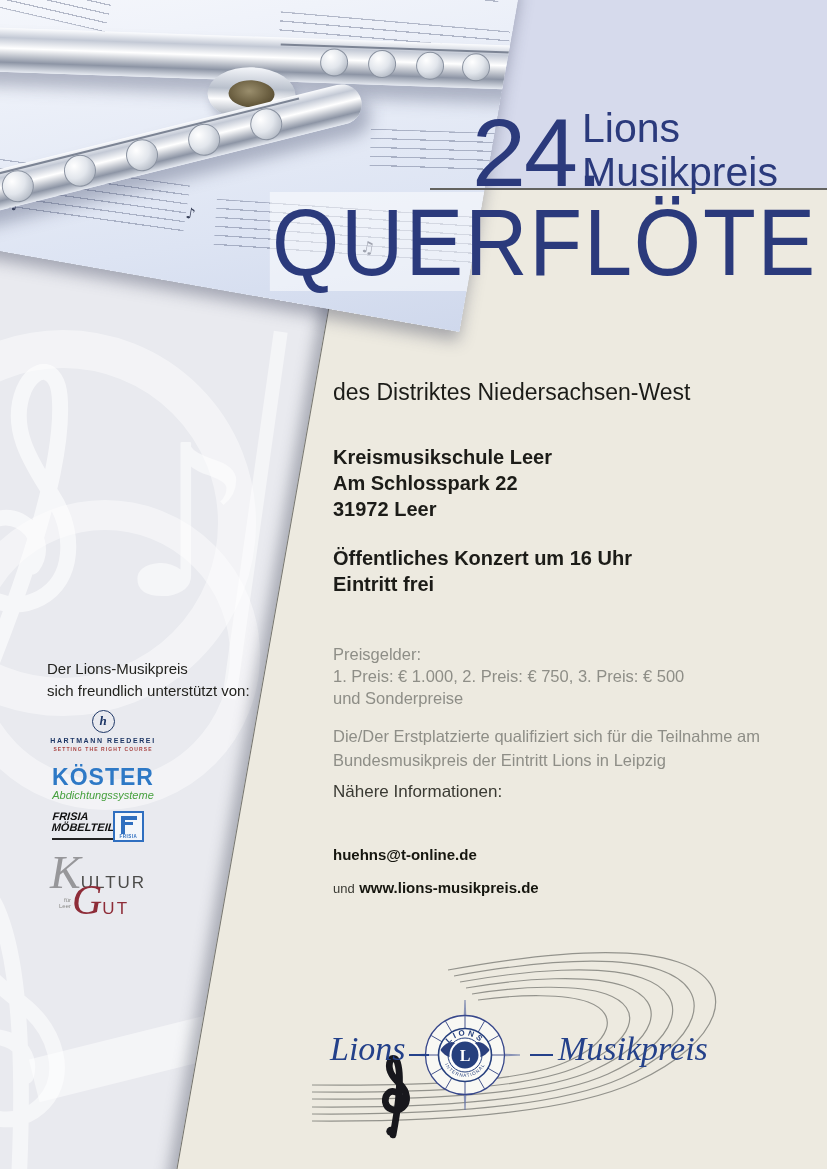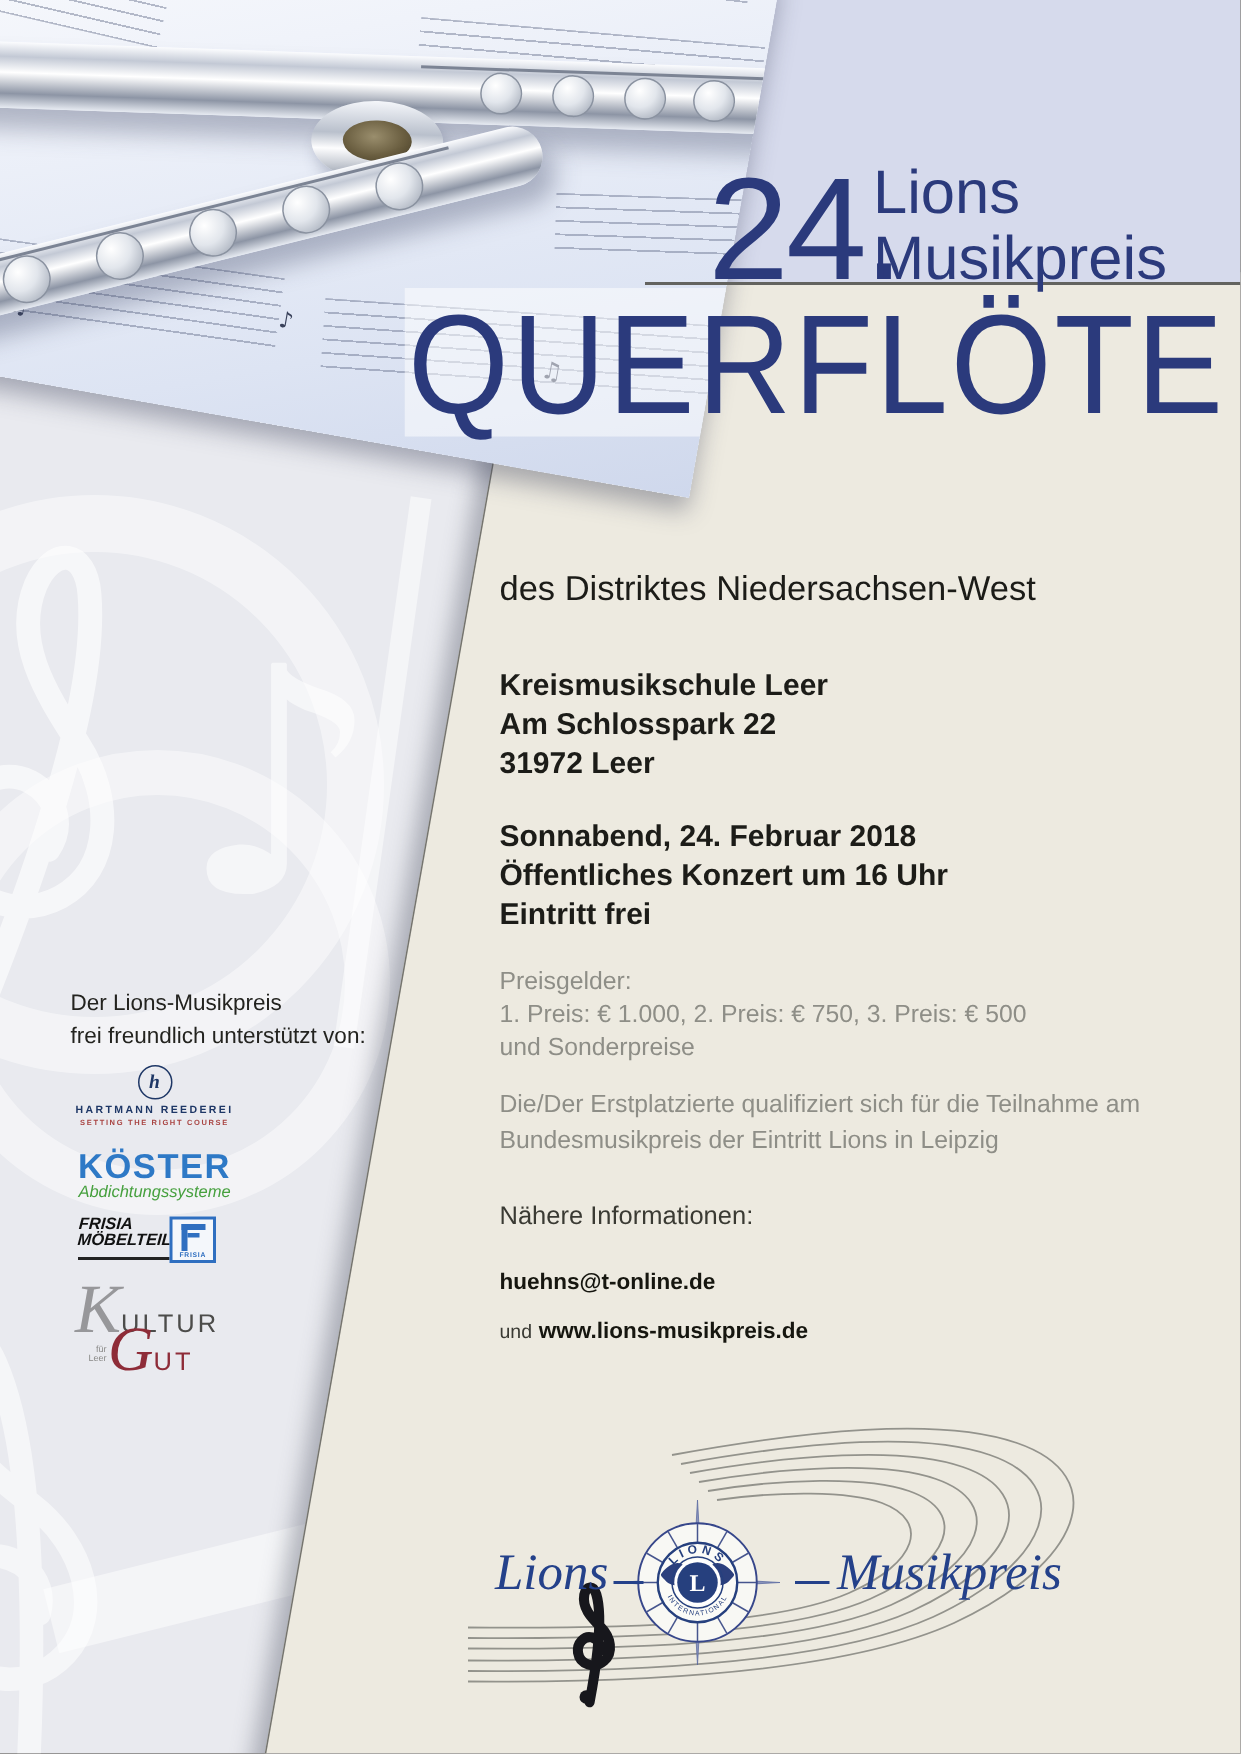--- a/index.html
+++ b/index.html
@@ -174,46 +174,45 @@
 
   <div class="content h-sub" style="top:379px;">des Distriktes Niedersachsen-West</div>
 
   <div class="content blk-bold" style="top:444px;">
     <div>Kreismusikschule Leer</div>
     <div>Am Schlosspark 22</div>
     <div>31972 Leer</div>
   </div>
 
   <div class="content blk-bold" style="top:545px;">
-    <div>Sonnabend, 24. Februar 2018</div>
     <div>Öffentliches Konzert um 16 Uhr</div>
     <div>Eintritt frei</div>
   </div>
 
   <div class="content blk-gray" style="top:643px;">
     <div>Preisgelder:</div>
     <div>1. Preis: € 1.000, 2. Preis: € 750, 3. Preis: € 500</div>
     <div>und Sonderpreise</div>
   </div>
 
   <div class="content blk-gray" style="top:724px;line-height:24px;">
     <div>Die/Der Erstplatzierte qualifiziert sich für die Teilnahme am</div>
     <div>Bundesmusikpreis der Eintritt Lions in Leipzig</div>
   </div>
 
-  <div class="content lbl-dark" style="top:801px;">Nähere Informationen:</div>
+  <div class="content lbl-dark" style="top:782px;">Nähere Informationen:</div>
   <div class="content big-bold" style="top:846px;">huehns@t-online.de</div>
   <div class="content" style="top:879px;">
     <span class="conj">und</span>
     <span class="big-bold">www.lions-musikpreis.de</span>
   </div>
 
   <div class="sp-label">
     <div>Der Lions-Musikpreis</div>
-    <div>frei freundlich unterstützt von:</div>
+    <div>sich freundlich unterstützt von:</div>
   </div>
 
   <div class="sp" style="top:710px;">
     <div class="hart-circle">h</div>
     <div class="hart-name">HARTMANN REEDEREI</div>
     <div class="hart-tag">SETTING THE RIGHT COURSE</div>
   </div>
 
   <div class="sp" style="top:764px;">
     <div class="koe-name">KÖSTER</div>

